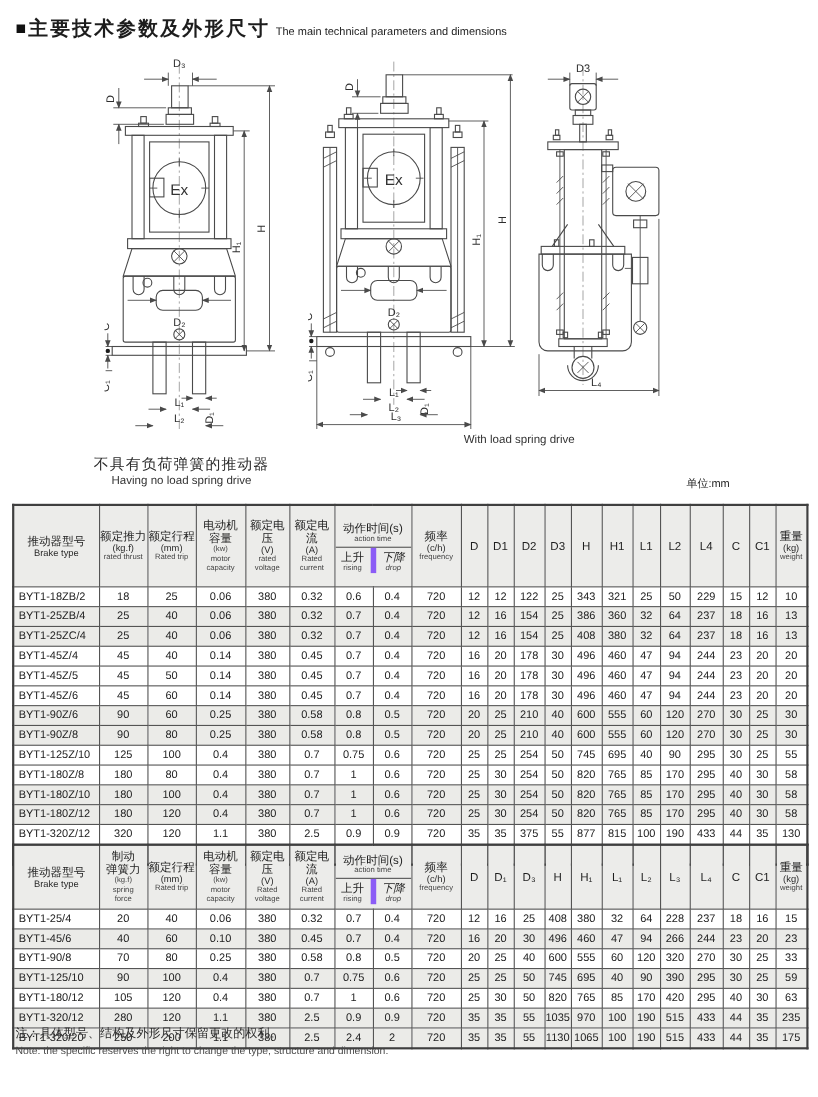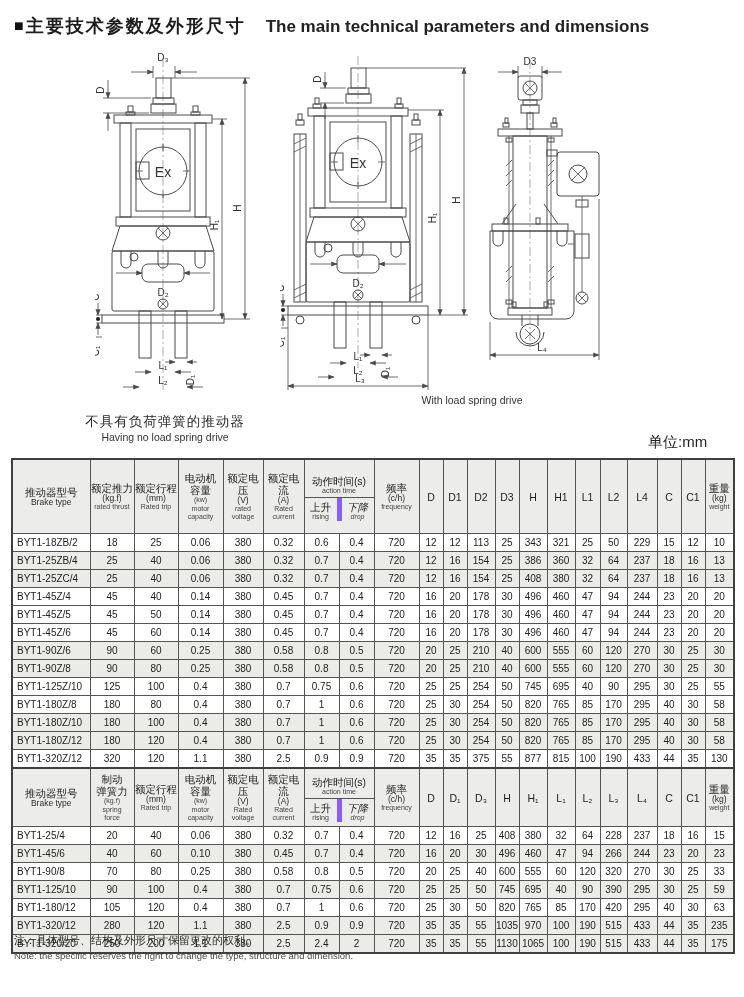--- a/index.html
+++ b/index.html
@@ -2,27 +2,27 @@
 <html><head>
 <meta charset="utf-8">
 <style>
   html,body{margin:0;padding:0;background:#fff;}
   .page{position:relative;width:744px;height:997px;background:#fff;overflow:hidden;
         font-family:"Liberation Sans","DejaVu Sans",sans-serif;color:#1d1d1d;}
   
   .title{position:absolute;left:14px;top:14px;white-space:nowrap;}
   .sq{font-size:16px;color:#111;vertical-align:1px;}
   .tzh{font-size:18px;font-weight:bold;letter-spacing:2px;margin-left:2px;}
-  .ten{font-size:17px;font-weight:bold;margin-left:20px;color:#222;}
+  .ten{font-size:10px;font-weight:normal;margin-left:5px;color:#222;}
   
   .dwg{position:absolute;}
   .cap{position:absolute;text-align:center;line-height:1.25;}
   .cap .czh{font-size:13.5px;color:#2a2a2a;letter-spacing:1px;}
   .cap .cen{font-size:10.5px;color:#333;}
-  .unit{position:absolute;left:648px;top:433px;font-size:15px;color:#222;}
+  .unit{position:absolute;left:624px;top:433px;font-size:10px;color:#222;}
   
   .ln{fill:none;stroke:#4a4a4a;stroke-width:1;}
   .cl{fill:none;stroke:#8a8a8a;stroke-width:0.7;stroke-dasharray:9 3 2 3;}
   .dim{fill:none;stroke:#4a4a4a;stroke-width:0.8;}
   .dt{font-size:10px;fill:#2e2e2e;}
   .ext{font-size:14px;fill:#333;}
   .dot{fill:#1c1c1c;}
   
   .tblwrap{position:absolute;left:11px;}
   table.tbl{border-collapse:collapse;table-layout:fixed;width:722px;
@@ -407,21 +407,21 @@
             <td>18</td>
             <td>25</td>
             <td>0.06</td>
             <td>380</td>
             <td>0.32</td>
             <td>0.6</td>
             <td>0.4</td>
             <td>720</td>
             <td>12</td>
             <td>12</td>
-            <td>113</td>
+            <td>122</td>
             <td>25</td>
             <td>343</td>
             <td>321</td>
             <td>25</td>
             <td>50</td>
             <td>229</td>
             <td>15</td>
             <td>12</td>
             <td>10</td>
           </tr>

